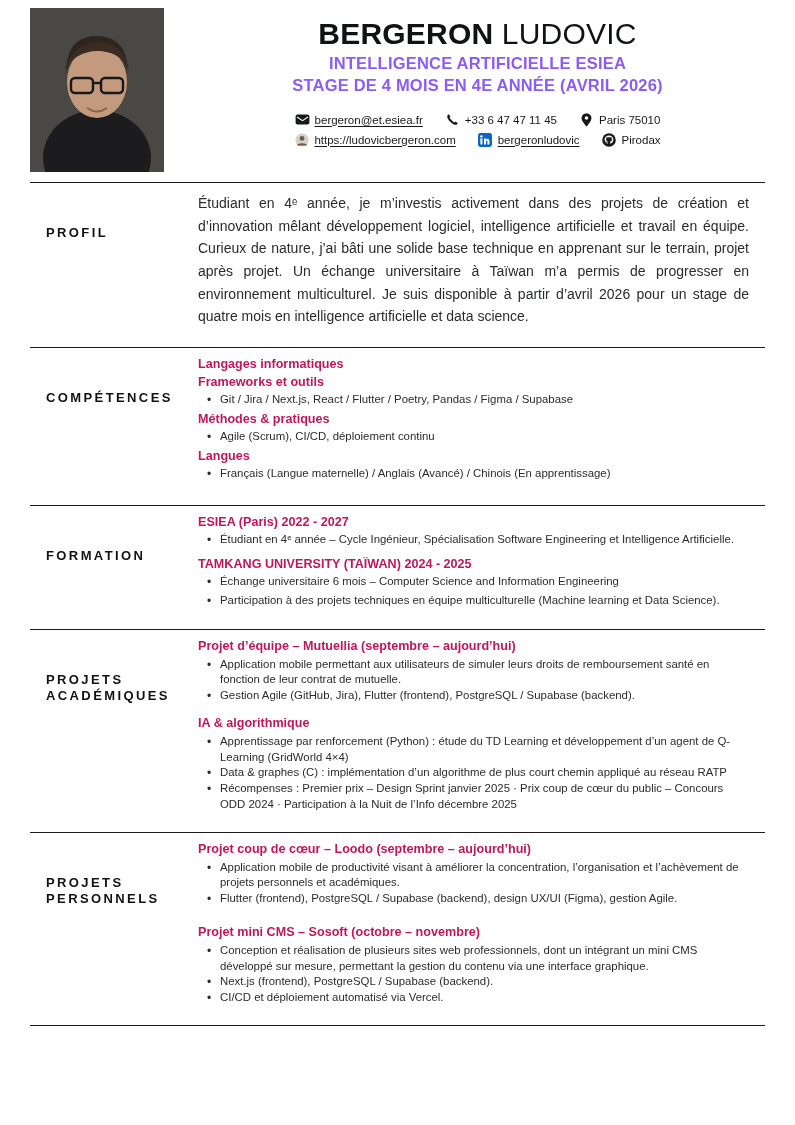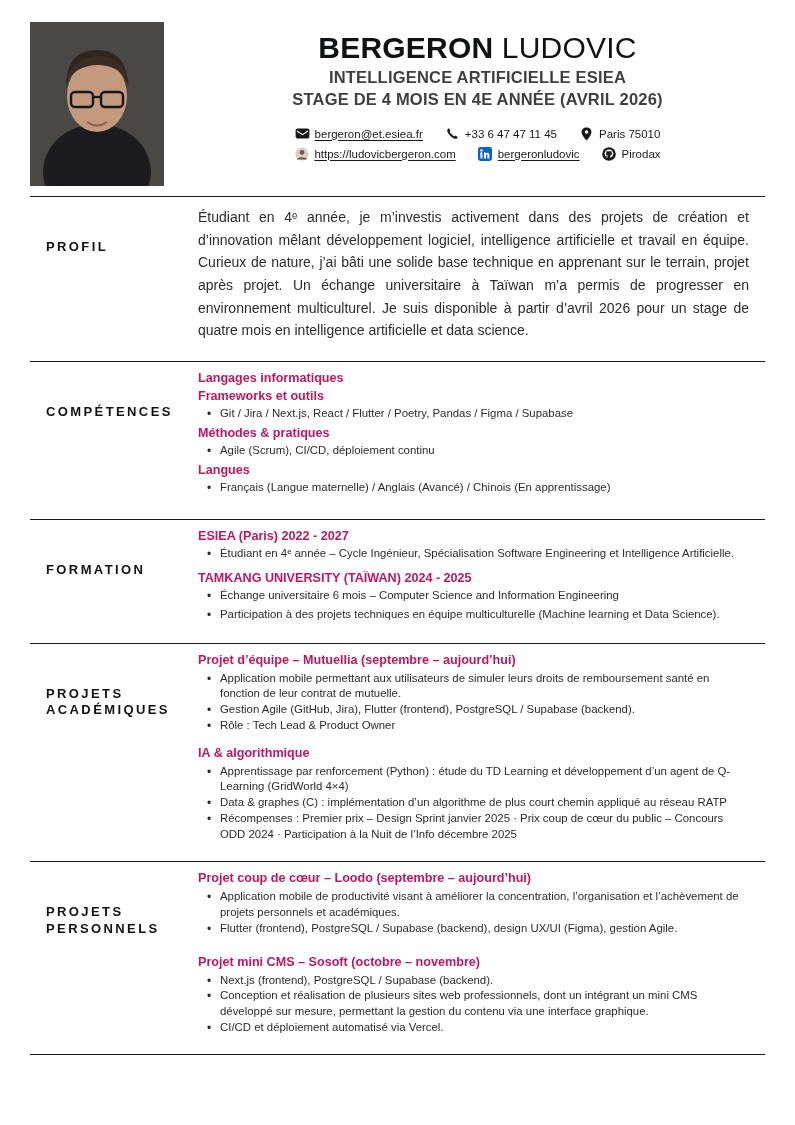--- a/index.html
+++ b/index.html
@@ -12,21 +12,21 @@
     height: 1125px;
     font-family: "Liberation Sans", sans-serif;
     color: #17181a;
     position: relative;
     overflow: hidden;
   }
   .page {
     width: 795px;
     height: 839px;
     box-sizing: border-box;
-    padding: 22px 30px 0 30px;
+    padding: 8px 30px 0 30px;
     position: relative;
   }
 
   
   .header {
     display: flex;
     align-items: flex-start;
     gap: 0;
   }
   .photo {
@@ -51,21 +51,21 @@
     color: #111214;
     margin-bottom: 3px;
   }
   .name-last { font-weight: 700; }
   .name-first { font-weight: 400; }
   .subtitle {
     font-size: 16.5px;
     font-weight: 700;
     letter-spacing: 0.2px;
     line-height: 1.32;
-    color: #404040;
+    color: #8b5cf6;
   }
   .contacts {
     margin-top: 16px;
     display: flex;
     flex-direction: column;
     gap: 5px;
     font-size: 11.5px;
   }
   .contact-row {
     display: flex;
@@ -311,21 +311,20 @@
   <div class="section">
     <div class="sec-title">
       <div>PROJETS</div>
       <div>ACADÉMIQUES</div>
     </div>
     <div class="sec-body">
       <div class="blk-title proj-head">Projet d’équipe – Mutuellia (septembre – aujourd’hui)</div>
       <ul class="bul tight">
         <li>Application mobile permettant aux utilisateurs de simuler leurs droits de remboursement santé en fonction de leur contrat de mutuelle.</li>
         <li>Gestion Agile (GitHub, Jira), Flutter (frontend), PostgreSQL / Supabase (backend).</li>
-        <li>Rôle : Tech Lead &amp; Product Owner</li>
       </ul>
       <div class="gap-12"></div>
       <div class="blk-title proj-head">IA &amp; algorithmique</div>
       <ul class="bul tight">
         <li>Apprentissage par renforcement (Python) : étude du TD Learning et développement d’un agent de Q-Learning (GridWorld 4×4)</li>
         <li>Data &amp; graphes (C) : implémentation d’un algorithme de plus court chemin appliqué au réseau RATP</li>
         <li>Récompenses : Premier prix – Design Sprint janvier 2025 · Prix coup de cœur du public – Concours ODD 2024 · Participation à la Nuit de l’Info décembre 2025</li>
       </ul>
     </div>
   </div>
@@ -339,22 +338,22 @@
     </div>
     <div class="sec-body">
       <div class="blk-title proj-head">Projet coup de cœur – Loodo (septembre – aujourd’hui)</div>
       <ul class="bul tight">
         <li>Application mobile de productivité visant à améliorer la concentration, l’organisation et l’achèvement de projets personnels et académiques.</li>
         <li>Flutter (frontend), PostgreSQL / Supabase (backend), design UX/UI (Figma), gestion Agile.</li>
       </ul>
       <div class="gap-18"></div>
       <div class="blk-title proj-head">Projet mini CMS – Sosoft (octobre – novembre)</div>
       <ul class="bul tight">
+        <li>Conception et réalisation de plusieurs sites web professionnels, dont un intégrant un mini CMS développé sur mesure, permettant la gestion du contenu via une interface graphique.</li>
         <li>Next.js (frontend), PostgreSQL / Supabase (backend).</li>
-        <li>Conception et réalisation de plusieurs sites web professionnels, dont un intégrant un mini CMS développé sur mesure, permettant la gestion du contenu via une interface graphique.</li>
         <li>CI/CD et déploiement automatisé via Vercel.</li>
       </ul>
     </div>
   </div>
 
   <hr class="rule">
 
 </div>
 
 </body></html>

